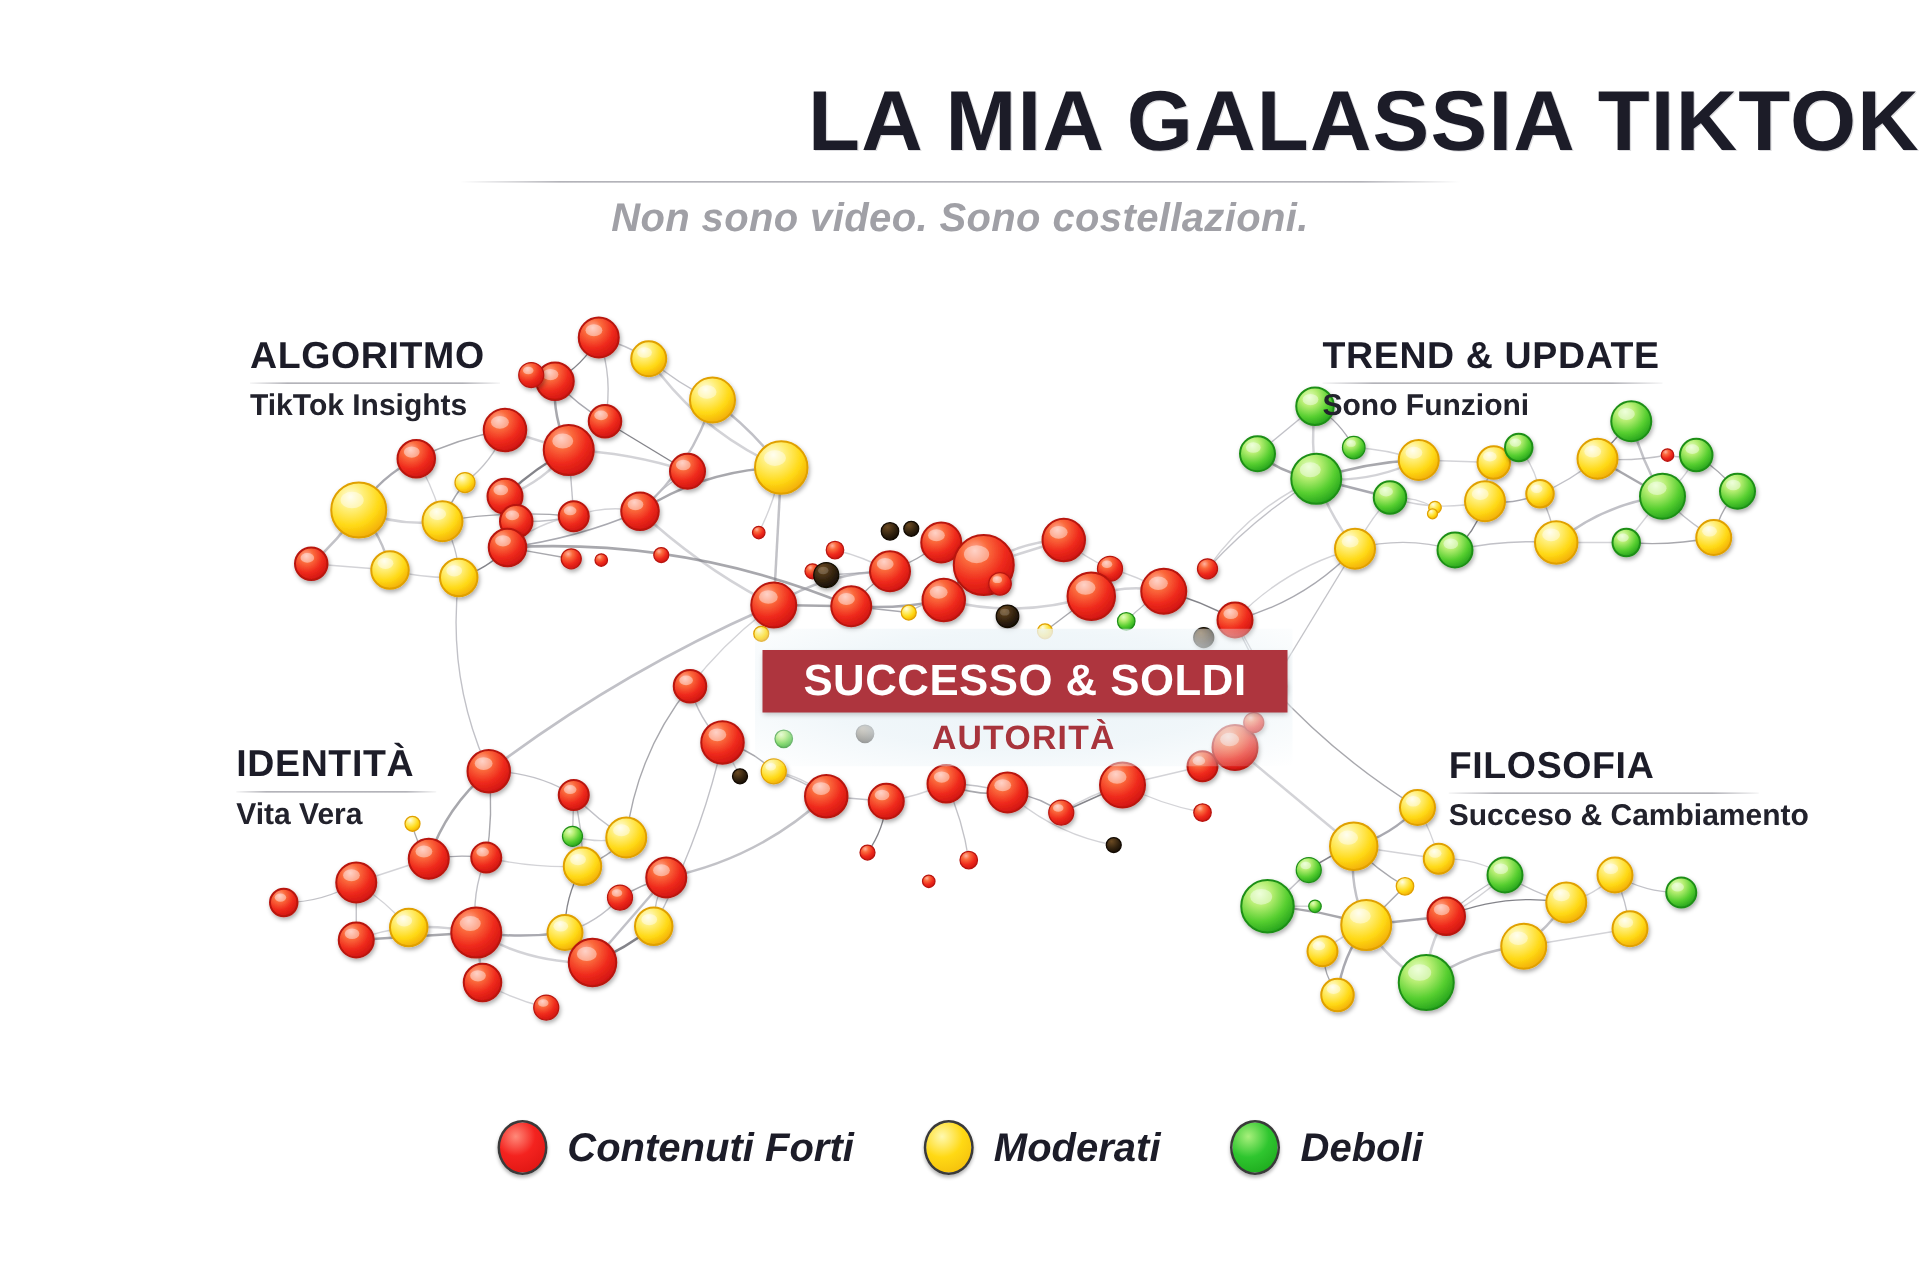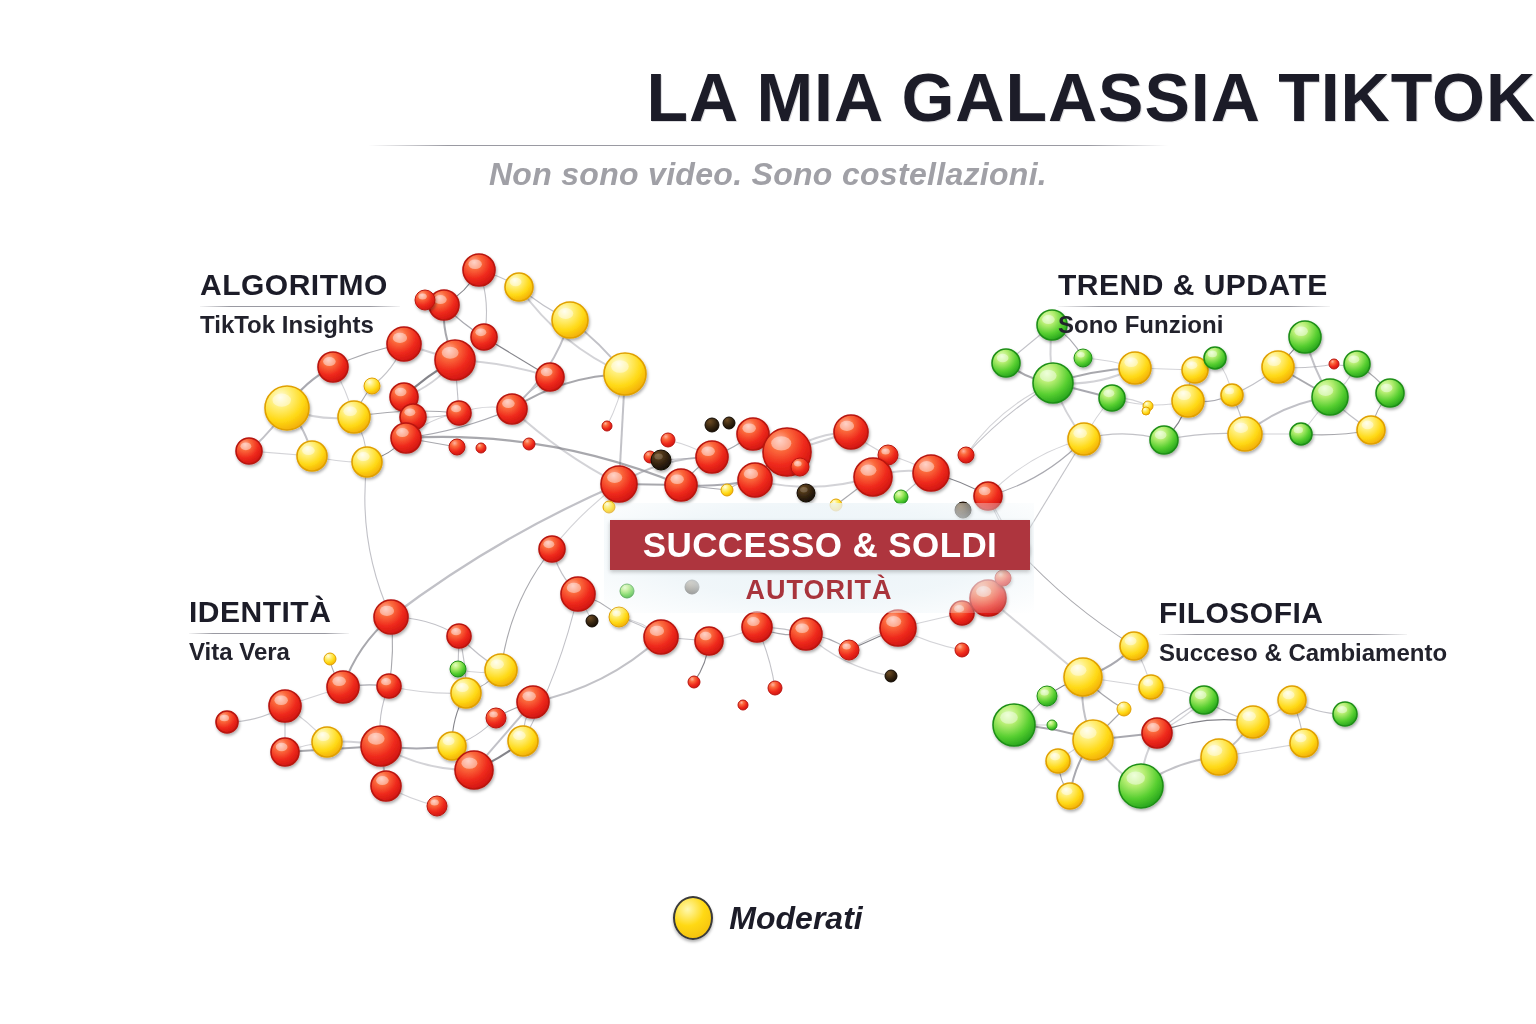--- a/index.html
+++ b/index.html
@@ -923,16 +923,24 @@
 
 <div id="center-badge">
   <div id="center-bar">
     <span id="center-bar-label">SUCCESSO &amp; SOLDI</span>
   </div>
   <div id="center-sub">AUTORITÀ</div>
 </div>
 
 <div id="legend">
     <div class="legend-item">
+      <div class="legend-dot red"></div>
+      <span class="legend-text">Contenuti Forti</span>
+    </div>
+    <div class="legend-item">
       <div class="legend-dot yellow"></div>
       <span class="legend-text">Moderati</span>
     </div>
+    <div class="legend-item">
+      <div class="legend-dot green"></div>
+      <span class="legend-text">Deboli</span>
+    </div>
   </div>
 
 </body></html>

